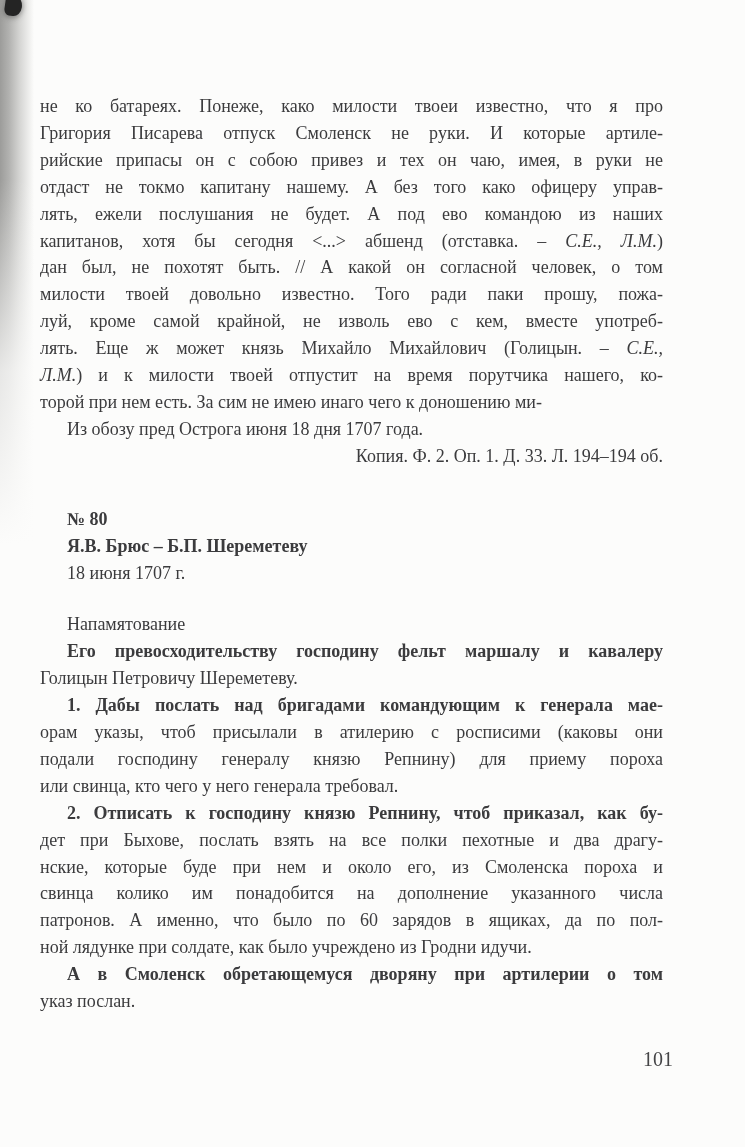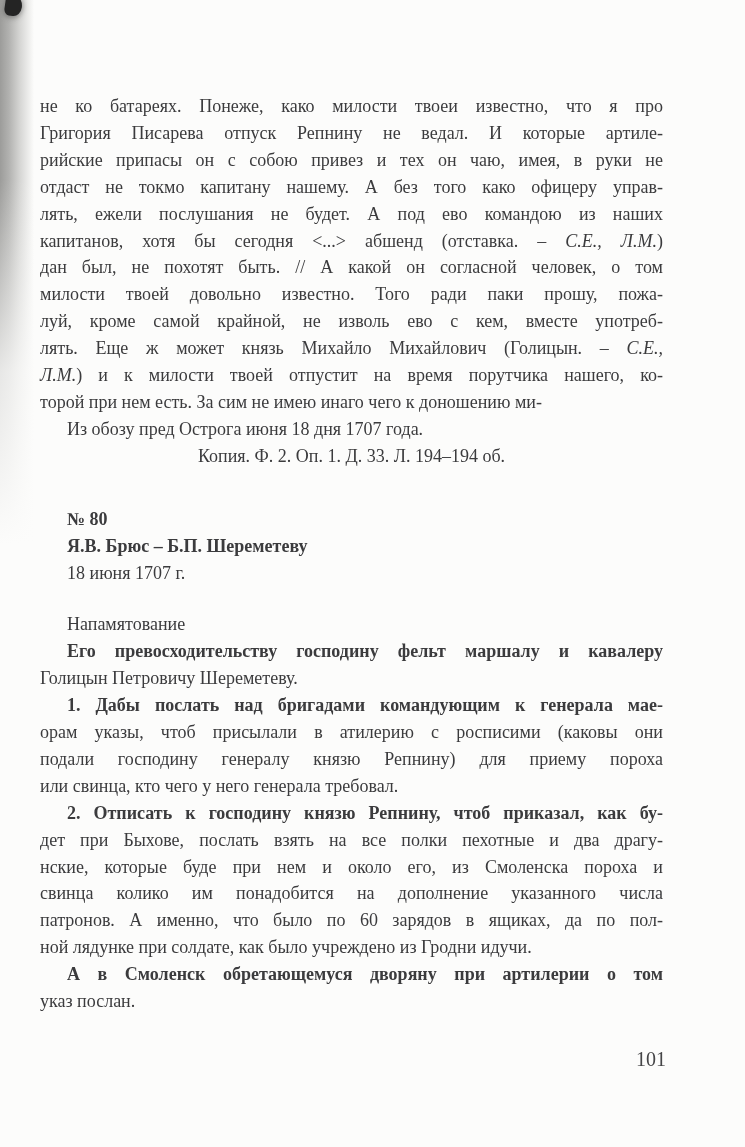--- a/index.html
+++ b/index.html
@@ -36,45 +36,45 @@
   .text-block {
     position: absolute; left: 40px; top: 93px; width: 623px;
     font-size: 18px; line-height: 26.9px;
   }
   .line { min-height: 26.9px; }
   .para .line { text-align: justify; text-align-last: justify; }
   .para .line:last-child { text-align-last: left; }
   .indent { text-indent: 27px; }
   .indent-first .line:first-child { text-indent: 27px; font-weight: bold; }
   .bold { font-weight: bold; }
-  .right { text-align: center; }
+  .right { text-align: right; }
   .gap-block { margin-top: 36px; }
   .gap-memo { margin-top: 25px; }
 
   .page-number {
-    position: absolute; right: 79px; top: 1048px;
+    position: absolute; right: 72px; top: 1048px;
     font-size: 20px; line-height: 23px;
     color: #454547;
   }
   i { font-style: italic; }
 </style>
 </head>
 <body>
 
 <div class="page">
 
   <div class="binding-shadow"></div>
   <div class="binding-fade"></div>
   <div class="corner-mark"></div>
 
   <div class="text-block">
 
     <div class="para">
         <div class="line"><span>не ко батареях. Понеже, како милости твоеи известно, что я про</span></div>
-        <div class="line"><span>Григория Писарева отпуск Репнину не ведал. И которые артиле-</span></div>
+        <div class="line"><span>Григория Писарева отпуск Смоленск не руки. И которые артиле-</span></div>
         <div class="line"><span>рийские припасы он с собою привез и тех он чаю, имея, в руки не</span></div>
         <div class="line"><span>отдаст не токмо капитану нашему. А без того како офицеру управ-</span></div>
         <div class="line"><span>лять, ежели послушания не будет. А под ево командою из наших</span></div>
         <div class="line"><span>капитанов, хотя бы сегодня &lt;...&gt; абшенд (отставка. – </span><i>С.Е., Л.М.</i><span>)</span></div>
         <div class="line"><span>дан был, не похотят быть. // А какой он согласной человек, о том</span></div>
         <div class="line"><span>милости твоей довольно известно. Того ради паки прошу, пожа-</span></div>
         <div class="line"><span>луй, кроме самой крайной, не изволь ево с кем, вместе употреб-</span></div>
         <div class="line"><span>лять. Еще ж может князь Михайло Михайлович (Голицын. – </span><i>С.Е.,</i></div>
         <div class="line"><i>Л.М.</i><span>) и к милости твоей отпустит на время порутчика нашего, ко-</span></div>
         <div class="line"><span>торой при нем есть. За сим не имею инаго чего к доношению ми-</span></div>

